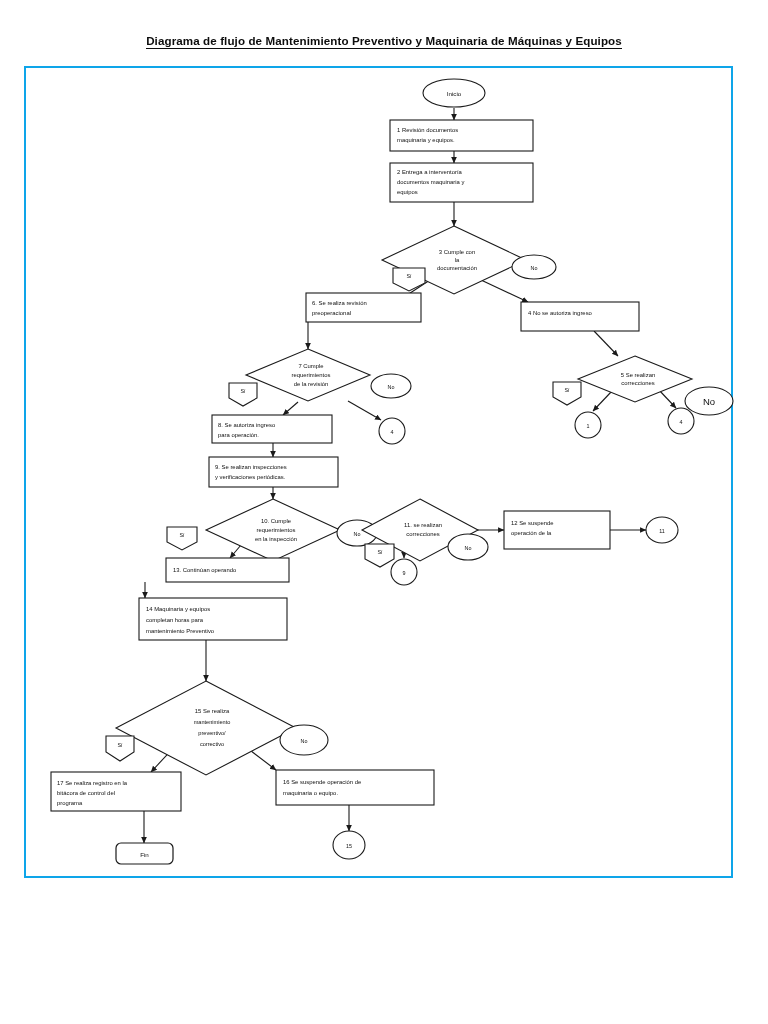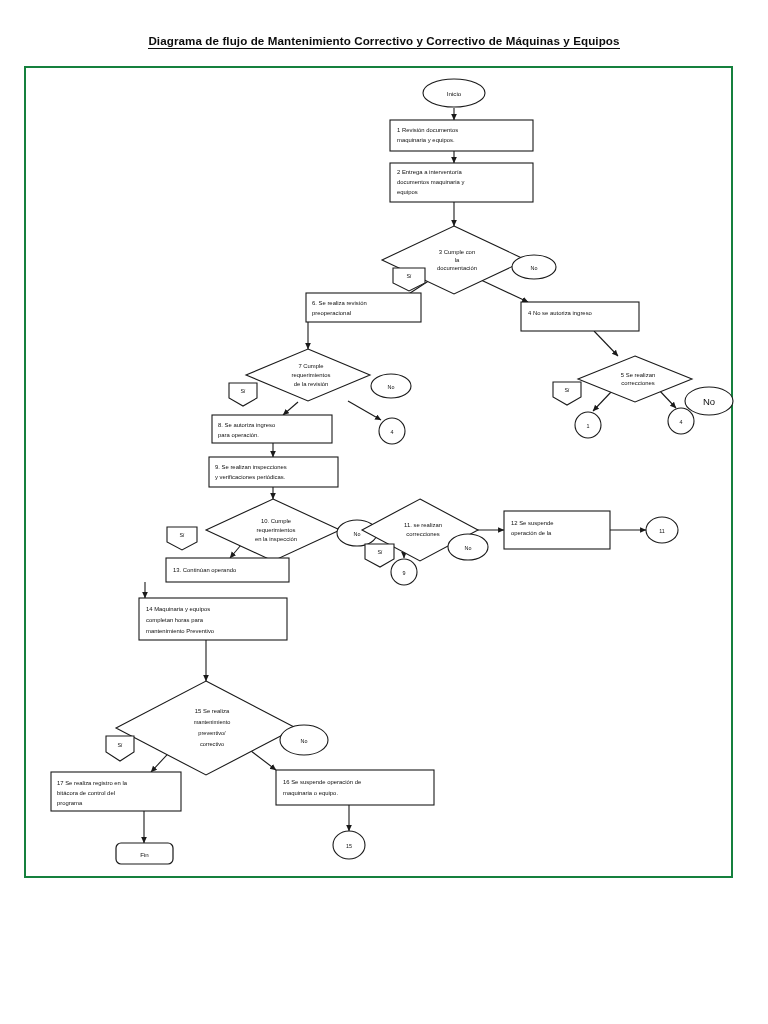--- a/index.html
+++ b/index.html
@@ -20,21 +20,21 @@
     color:#0d0d0d;
   }
   #page-title span{
     border-bottom:1.2px solid #0d0d0d;
     padding-bottom:1px;
   }
   #frame{
     position:absolute;
     left:24px; top:66px;
     width:709px; height:812px;
-    border:2px solid #15803d;
+    border:2px solid #0ea5e9;
     box-sizing:border-box;
     background:#fff;
   }
   #canvas{
     position:absolute;
     left:0; top:0; width:709px; height:812px;
   }
   svg{display:block;}
   .nd-rect{fill:#ffffff;stroke:#1a1a1a;stroke-width:1.1;}
   .nd-diam{fill:#ffffff;stroke:#1a1a1a;stroke-width:1.1;}
@@ -52,21 +52,21 @@
   text.ctr-lbl{font-size:5.9px;text-anchor:middle;}
   text.small-lbl{font-size:5.6px;text-anchor:middle;}
   text.conn-lbl{font-size:5.4px;text-anchor:middle;}
   text.big-no{font-size:9.5px;text-anchor:middle;}
   text.term-lbl{font-size:6.2px;text-anchor:middle;}
 </style>
 </head>
 <body>
 
 <div id="page-title">
-  <span>Diagrama de flujo de Mantenimiento Correctivo y Correctivo de Máquinas y Equipos</span>
+  <span>Diagrama de flujo de Mantenimiento Preventivo y Maquinaria de Máquinas y Equipos</span>
 </div>
 
 <div id="frame">
   <svg id="canvas" viewBox="0 0 709 812" width="709" height="812">
 
     <defs>
       <marker id="arw" markerWidth="7" markerHeight="7" refX="5.4" refY="2.6" orient="auto" markerUnits="strokeWidth">
         <path d="M0,0 L0,5.2 L5.6,2.6 z" fill="#1a1a1a"></path>
       </marker>
     </defs>

